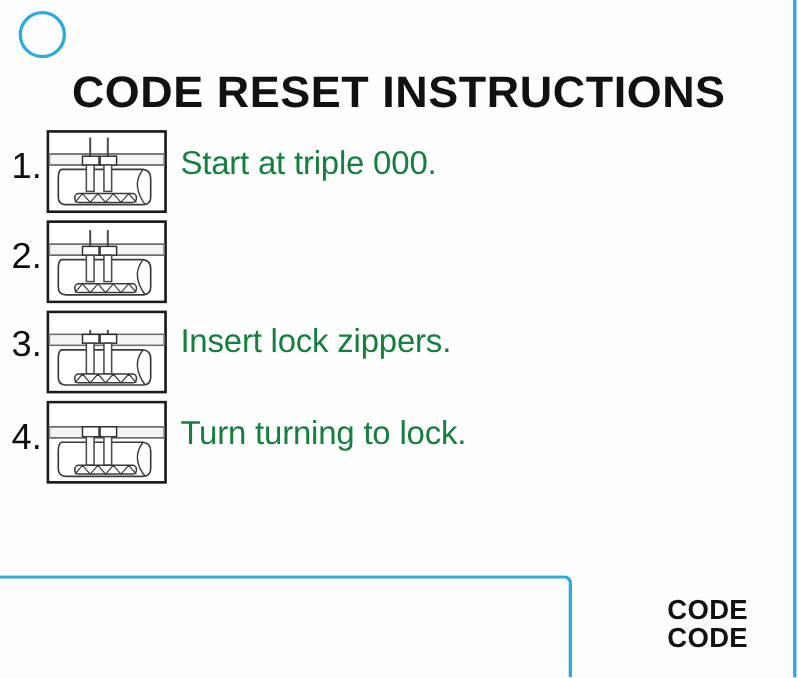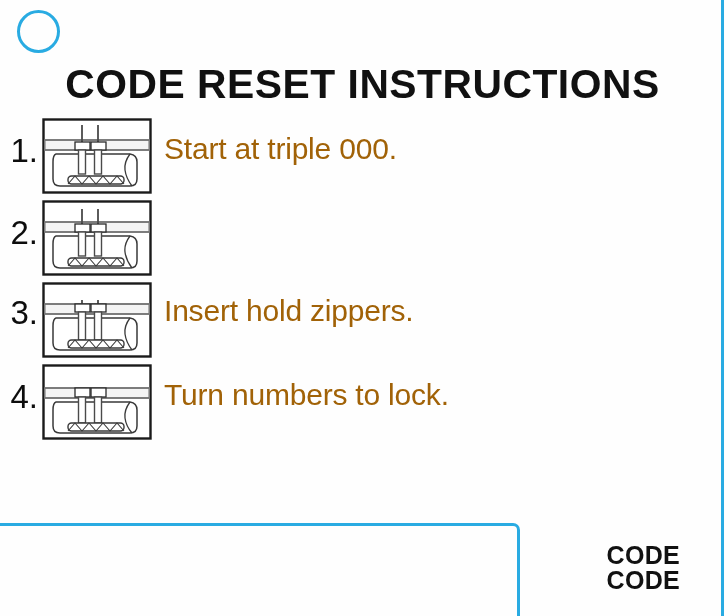--- a/index.html
+++ b/index.html
@@ -61,21 +61,21 @@
     padding-right:4px;
   }
 
   .step-text {
     flex:1 1 auto;
     padding-left:12px;
     font-family:"Liberation Sans Narrow","Liberation Sans",sans-serif;
     font-weight:normal;
     font-size:30px;
     line-height:33px;
-    color:#a16207;
+    color:#15803d;
     letter-spacing:-0.2px;
     padding-top:2px;
   }
   .step-1 .step-num, .step-1 .step-text { padding-top:14px; }
   .step-2 .step-num { padding-top:14px; }
   .step-2 .step-text { padding-top:2px; }
   .step-3 .step-num, .step-3 .step-text { padding-top:12px; }
   .step-4 .step-num, .step-4 .step-text { padding-top:14px; }
 
   
@@ -160,40 +160,40 @@
       <path d="M88 36 Q82 44 83 52 Q84 60 90 68" fill="none" stroke="#3a3a3a" stroke-width="1.3"></path>
       <line x1="40" y1="18" x2="40" y2="26" stroke="#4a4a4a" stroke-width="1.8"></line>
       <line x1="56" y1="18" x2="56" y2="26" stroke="#4a4a4a" stroke-width="1.8"></line>
       <rect x="33" y="22" width="15" height="8" fill="#ffffff" stroke="#2a2a2a" stroke-width="1.3"></rect>
       <rect x="49" y="22" width="15" height="8" fill="#ffffff" stroke="#2a2a2a" stroke-width="1.3"></rect>
       <rect x="36.5" y="30" width="7" height="28" fill="#ffffff" stroke="#4a4a4a" stroke-width="1.4"></rect>
       <rect x="52.5" y="30" width="7" height="28" fill="#ffffff" stroke="#4a4a4a" stroke-width="1.4"></rect>
       <rect x="26" y="58" width="56" height="8" rx="3.5" fill="#ffffff" stroke="#3a3a3a" stroke-width="1.4"></rect>
       <path d="M26 66 L33 58 L40 66 L47 58 L54 66 L61 58 L68 66 L75 58 L82 66" fill="none" stroke="#3a3a3a" stroke-width="1.1"></path>
     </svg>
-    <div class="step-text">Insert hold zippers.</div>
+    <div class="step-text">Insert lock zippers.</div>
   </div>
 
   <div class="step step-4">
     <div class="step-num">4.</div>
     <svg class="lock-fig" viewBox="0 0 110 76">
       <rect x="1.5" y="1.5" width="107" height="73" fill="#ffffff" stroke="#1a1a1a" stroke-width="2.4"></rect>
       <rect x="3" y="24" width="104" height="10" fill="#f4f4f4" stroke="#8a8a8a" stroke-width="1.3"></rect>
       <line x1="3" y1="24" x2="107" y2="24" stroke="#6b6b6b" stroke-width="1.3"></line>
       <line x1="3" y1="34" x2="107" y2="34" stroke="#6b6b6b" stroke-width="1.3"></line>
       <path d="M14 38 Q11 39 11 46 L11 62 Q11 69 18 69 L88 69 Q95 69 95 62 L95 46 Q95 39 88 38 Z" fill="#ffffff" stroke="#3a3a3a" stroke-width="1.5"></path>
       <path d="M88 38 Q82 46 83 54 Q84 62 90 69" fill="none" stroke="#3a3a3a" stroke-width="1.3"></path>
       <rect x="33" y="24" width="15" height="9" fill="#ffffff" stroke="#2a2a2a" stroke-width="1.3"></rect>
       <rect x="49" y="24" width="15" height="9" fill="#ffffff" stroke="#2a2a2a" stroke-width="1.3"></rect>
       <rect x="36.5" y="33" width="7" height="26" fill="#ffffff" stroke="#4a4a4a" stroke-width="1.4"></rect>
       <rect x="52.5" y="33" width="7" height="26" fill="#ffffff" stroke="#4a4a4a" stroke-width="1.4"></rect>
       <rect x="26" y="59" width="56" height="8" rx="3.5" fill="#ffffff" stroke="#3a3a3a" stroke-width="1.4"></rect>
       <path d="M26 67 L33 59 L40 67 L47 59 L54 67 L61 59 L68 67 L75 59 L82 67" fill="none" stroke="#3a3a3a" stroke-width="1.1"></path>
     </svg>
-    <div class="step-text">Turn numbers to lock.</div>
+    <div class="step-text">Turn turning to lock.</div>
   </div>
 
 </div>
 
 <div class="brand">
   <div>CODE</div>
   <div>CODE</div>
 </div>
 
 </body></html>

